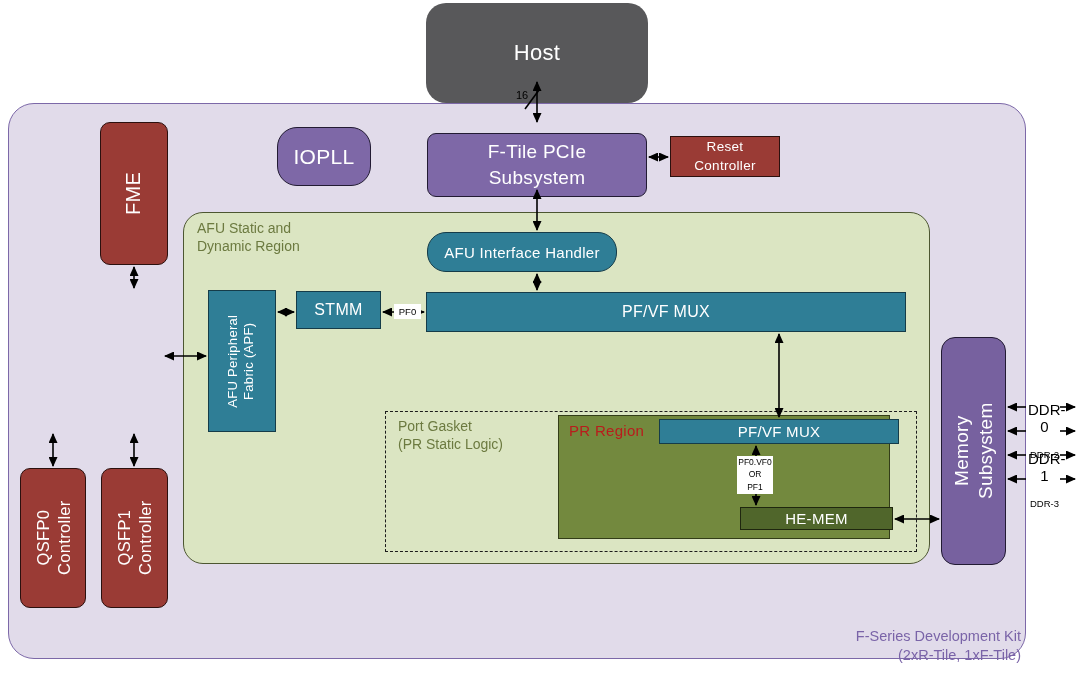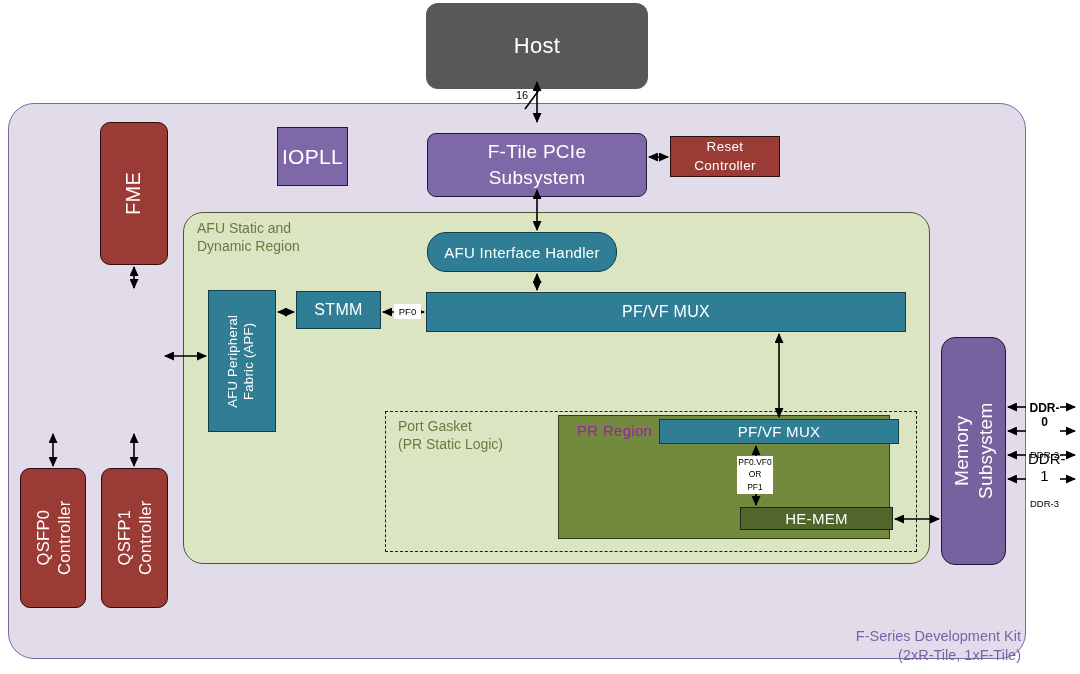--- a/index.html
+++ b/index.html
@@ -35,40 +35,40 @@
   <div class="abs" style="left:385px; top:411px; width:532px; height:141px; border:1.6px dashed #1c1c1c; z-index:3;"></div>
 
   <div class="abs" style="left:558px; top:415px; width:332px; height:124px; background:#73893E; border:1.3px solid #333D18; z-index:4;"></div>
 
   <div class="region-label" style="left:197px; top:219px; font-size:14px;">AFU Static and
 Dynamic Region</div>
 
   <div class="region-label" style="left:398px; top:417px; font-size:14px;">Port Gasket
 (PR Static Logic)</div>
 
-  <div class="region-label" style="left:569px; top:421px; font-size:15px; color:#a21caf; letter-spacing:.3px;margin-left:8px;">PR Region</div>
+  <div class="region-label" style="left:569px; top:421px; font-size:15px; color:#b91c1c; letter-spacing:.3px;">PR Region</div>
 
   <div class="region-label" style="right:59px; left:auto; top:627px; font-size:14.5px; color:#7A64A8; text-align:right;">F-Series Development Kit
 (2xR-Tile, 1xF-Tile)</div>
 
-  <div class="box" style="left:426px; top:3px; width:222px; height:86px; background:#58585A; border-radius:12px; font-size:22px;">
+  <div class="box" style="left:426px; top:3px; width:222px; height:100px; background:#58585A; border-radius:20px; font-size:22px;">
     <span>Host</span>
   </div>
 
   <div class="box purple" style="left:427px; top:124px; width:220px; height:64px; border-radius:9px; font-size:19px; line-height:1.35;margin-top:9px;">
     <span>F-Tile PCIe
 Subsystem</span>
   </div>
 
   <div class="box red" style="left:670px; top:136px; width:110px; height:41px; font-size:13.5px; line-height:1.4;">
     <span>Reset
 Controller</span>
   </div>
 
-  <div class="box purple" style="left:277px; top:127px; width:71px; height:59px; border-radius:0; font-size:21px;">
+  <div class="box purple" style="left:277px; top:127px; width:94px; height:59px; border-radius:20px; font-size:21px;">
     <span>IOPLL</span>
   </div>
 
   <div class="box red" style="left:100px; top:122px; width:68px; height:143px; border-radius:10px; font-size:20px;">
     <span class="vtext">FME</span>
   </div>
 
 
   <div class="box red" style="left:20px; top:468px; width:66px; height:140px; border-radius:10px; font-size:16.5px;">
     <span class="vtext">QSFP0
@@ -111,21 +111,21 @@
   </div>
 
   <div class="conn-label" style="left:516px; top:89px; font-size:11px;">16</div>
 
   <div class="conn-label" style="left:394px; top:304px; width:27px; height:15px; background:#ffffff; font-size:9.5px; line-height:15px;">PF0</div>
 
   <div class="conn-label" style="left:737px; top:456px; width:36px; height:38px; background:#ffffff; font-size:8.5px; line-height:1.45; white-space:pre-line;">PF0.VF0
 OR
 PF1</div>
 
-  <div class="conn-label" style="left:1028px; top:401px; width:33px; font-size:12px;font-weight:bold;">DDR-0</div>
+  <div class="conn-label" style="left:1028px; top:401px; width:33px; font-size:15px;">DDR-0</div>
   <div class="conn-label" style="left:1028px; top:450px; width:33px; font-size:15px;text-align:center;">DDR-1</div>
   <div class="conn-label" style="left:1028px; top:449px; width:33px; font-size:9.5px;">DDR-2</div>
   <div class="conn-label" style="left:1028px; top:498px; width:33px; font-size:9.5px;">DDR-3</div>
 
   <svg class="wires" width="1080" height="674" viewBox="0 0 1080 674">
     <defs>
       <marker id="ae" markerUnits="userSpaceOnUse" markerWidth="10" markerHeight="9" refX="9" refY="4.5" orient="auto">
         <path d="M0,0 L10,4.5 L0,9 Z" fill="#000"></path>
       </marker>
       <marker id="as" markerUnits="userSpaceOnUse" markerWidth="10" markerHeight="9" refX="9" refY="4.5" orient="auto-start-reverse">

